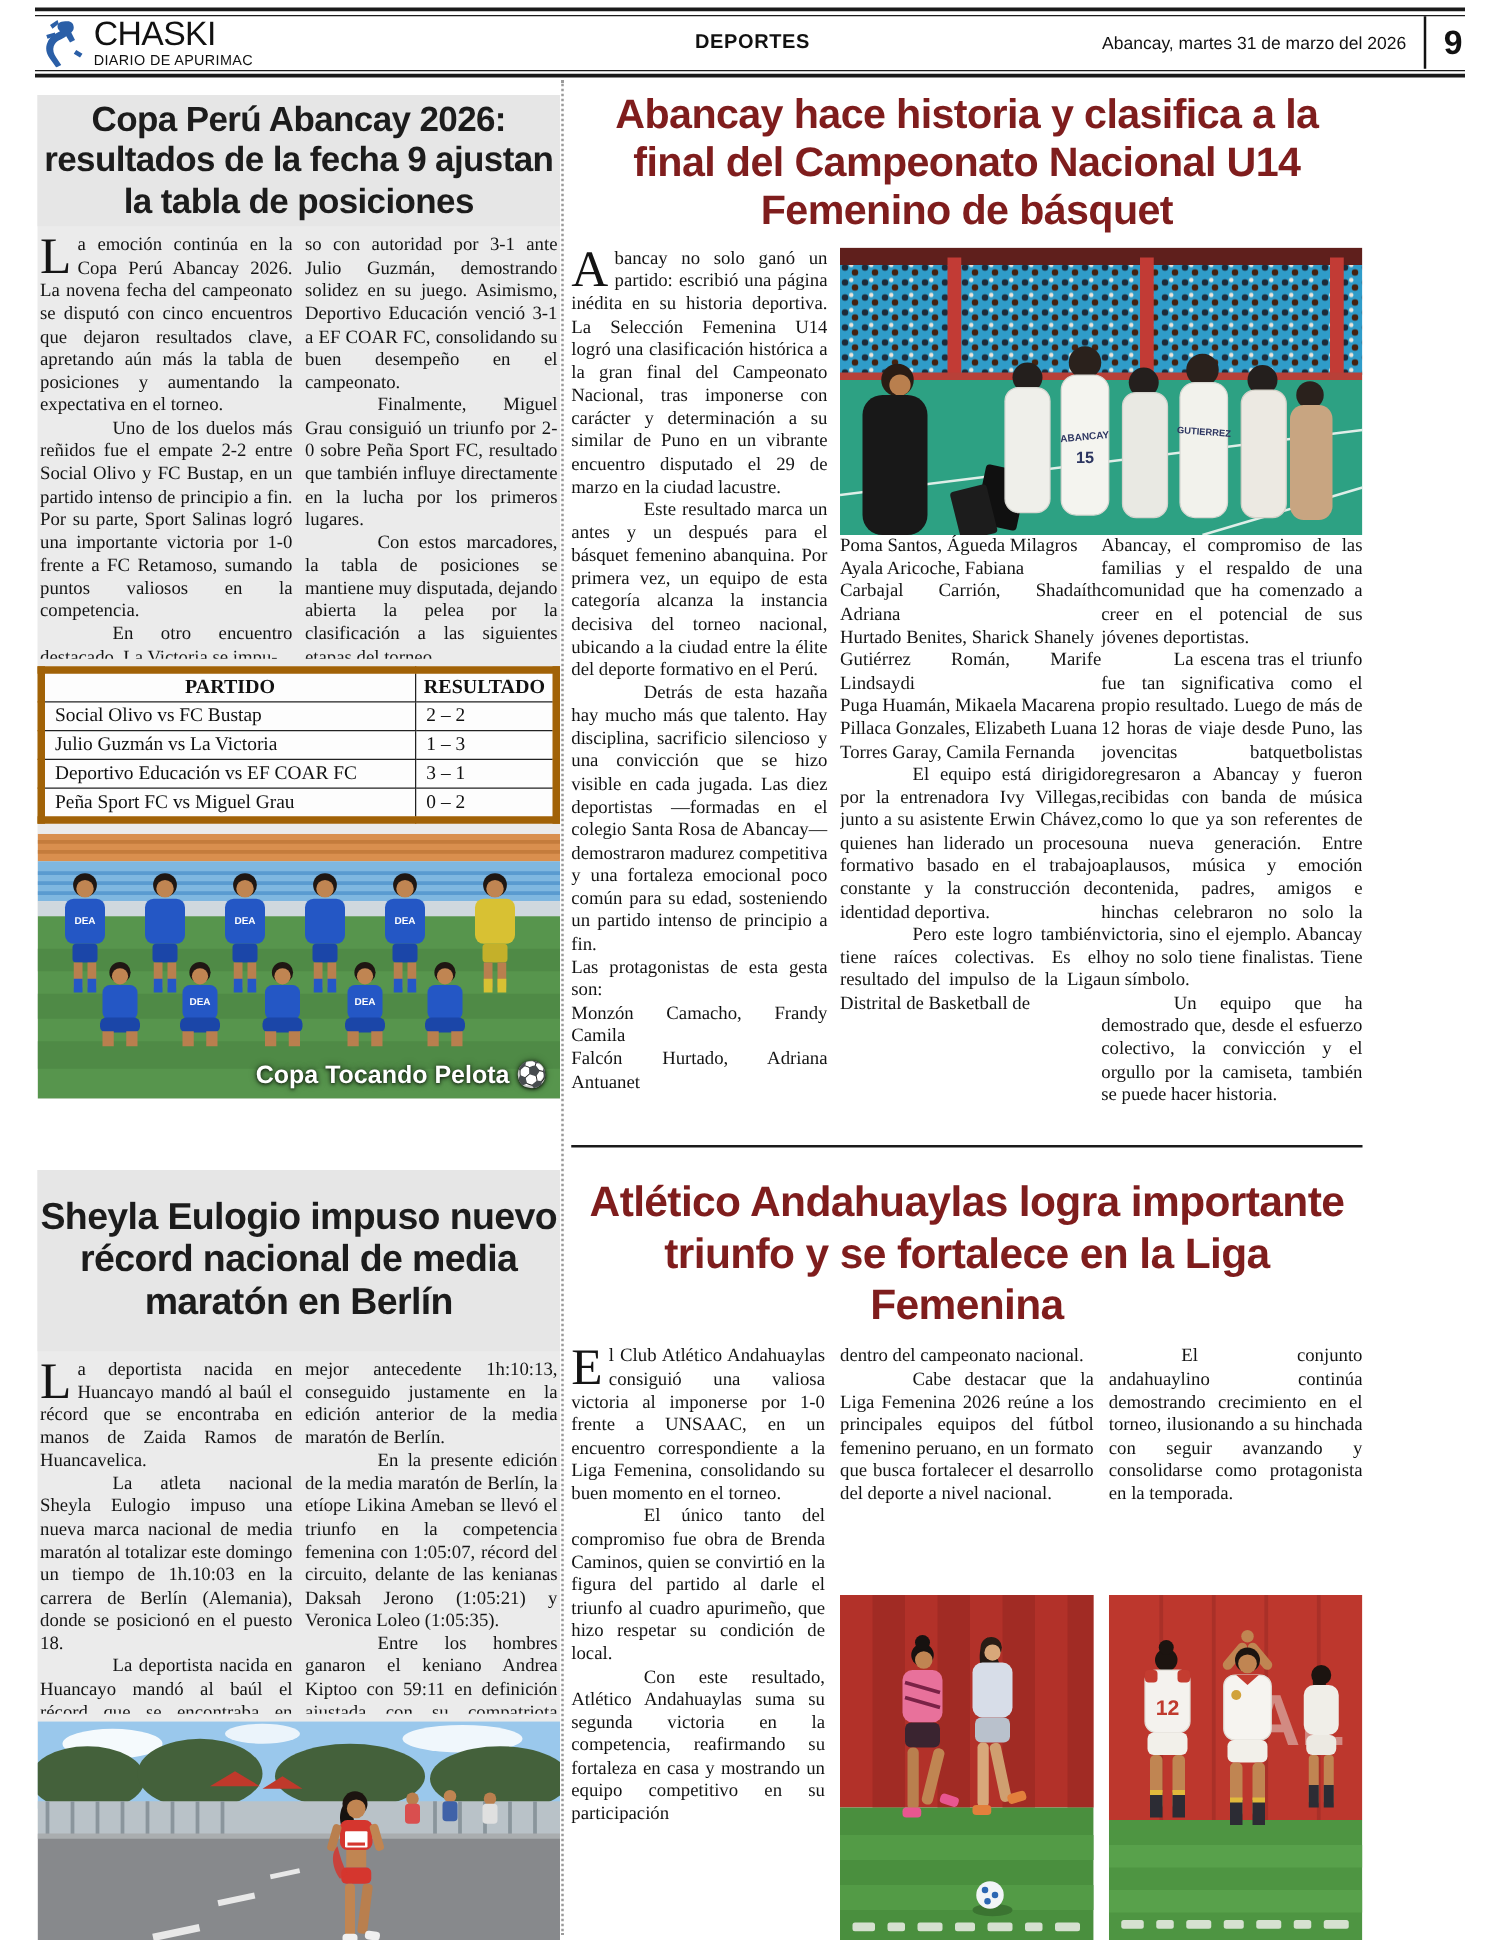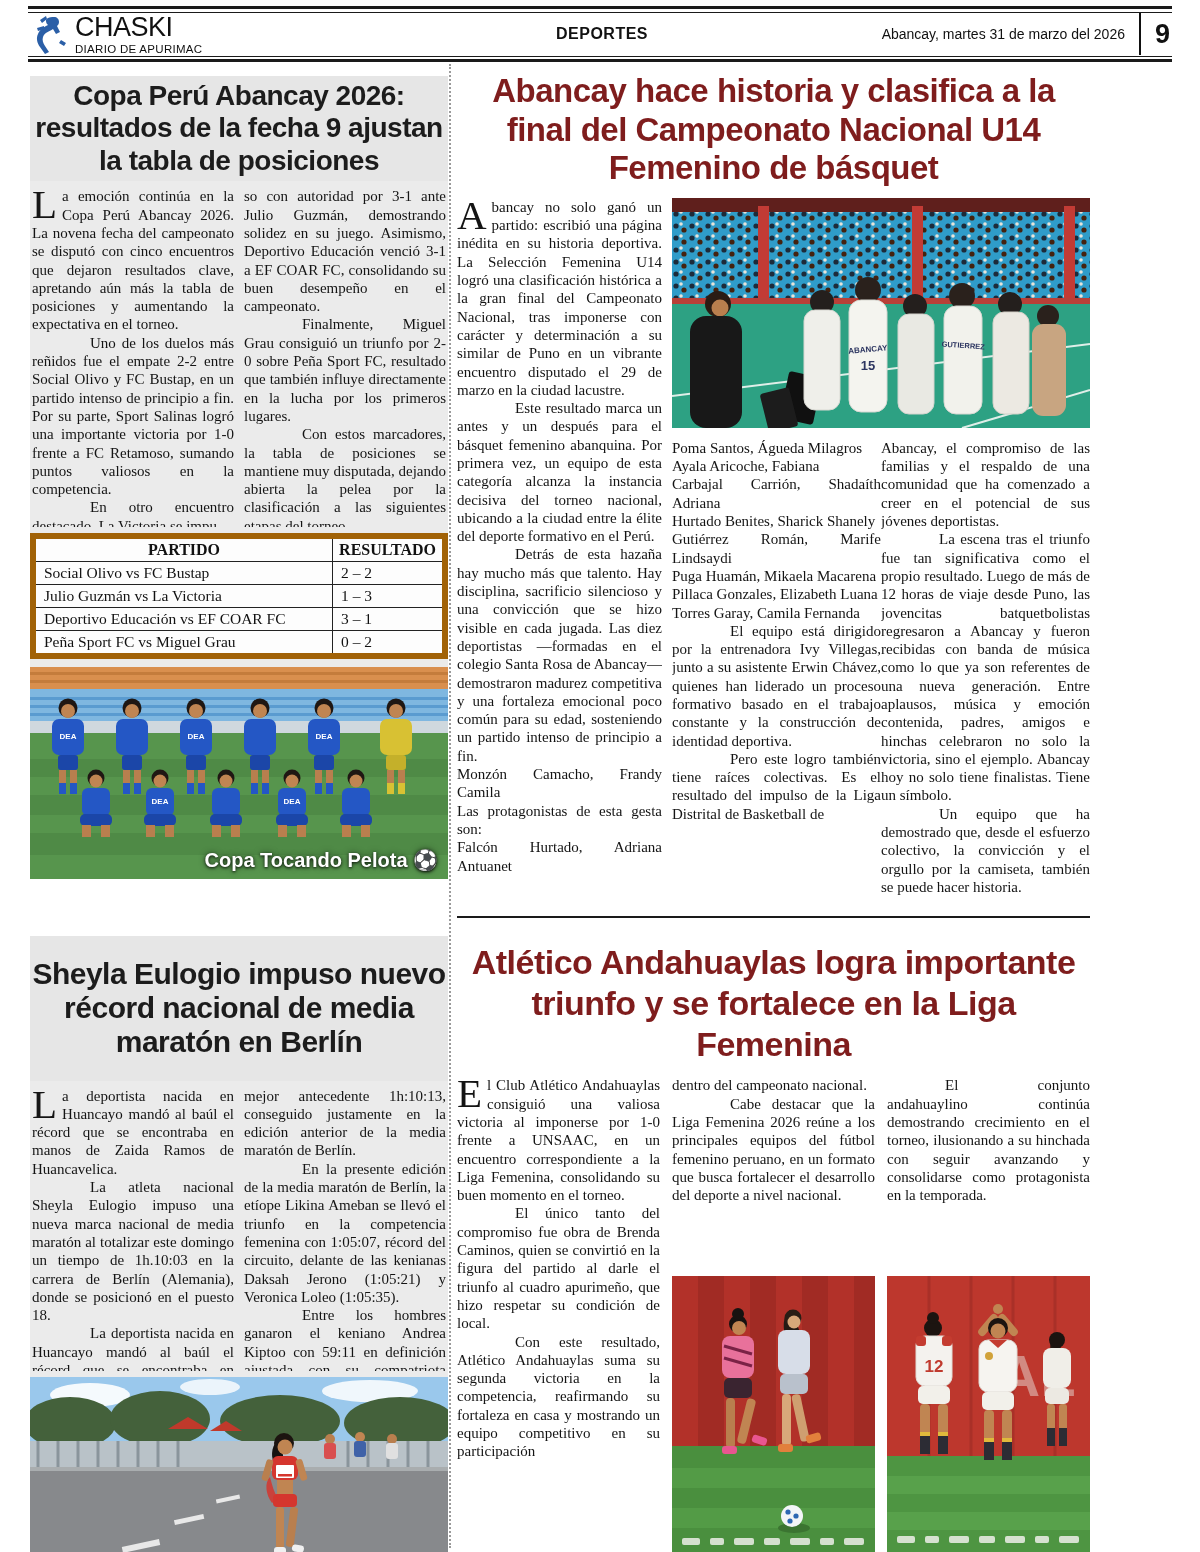--- a/index.html
+++ b/index.html
@@ -52,21 +52,21 @@
   .photo-caption { position:absolute; right:10px; bottom:8px; line-height:1.1;
     font-family:"Liberation Sans",sans-serif; font-weight:bold; font-size:20px; color:#fff;
     text-shadow:0 1px 3px rgba(0,0,0,.85), 0 0 6px rgba(0,0,0,.5); }
   
   .basquet { position:absolute; left:457px; top:72px; width:633px; }
   .basquet .title-white { font-size:33px; line-height:1.17; }
   .bq-content { display:flex; gap:10px; margin-top:10px; }
   .bq-col1 { width:207px; height:707px; }
   .bq-right { flex:1; }
   .bq-right figure.photo { height:230px; }
-  .bq-cols { display:flex; margin-top:11px; height:468px; }
+  .bq-cols { display:flex; margin-top:0; height:468px; }
   .bq-cols .col { flex:1; }
   
   .sheyla { position:absolute; left:30px; top:936px; width:418px; background:#ebebeb; }
   .sheyla .title-grey { font-size:30px; line-height:1.14; padding:21px 2px; }
   .sheyla .body2col { height:290px; }
   .sheyla figure.photo { margin-top:6px; height:210px; }
   
   .atletico { position:absolute; left:457px; top:926px; width:633px; }
   .atletico .title-white { font-size:34px; line-height:1.2;margin-top:16px; }
   .at-cols { display:flex; gap:12px; margin-top:12px; height:478px; }
@@ -204,22 +204,22 @@
     </figure>
   </section>
 
   <section class="basquet">
     <h1 class="title-white">Abancay hace historia y clasifica a la final del Campeonato Nacional U14 Femenino de básquet</h1>
     <div class="bq-content">
       <div class="col bq-col1">
         <p><span class="dropcap">A</span><span>bancay no solo ganó un partido: escribió una página inédita en su historia deportiva. La Selección Femenina U14 logró una clasificación histórica a la gran final del Campeonato Nacional, tras imponerse con carácter y determinación a su similar de Puno en un vibrante encuentro disputado el 29 de marzo en la ciudad lacustre.</span></p>
         <p class="ind">Este resultado marca un antes y un después para el básquet femenino abanquina. Por primera vez, un equipo de esta categoría alcanza la instancia decisiva del torneo nacional, ubicando a la ciudad entre la élite del deporte formativo en el Perú.</p>
         <p class="ind">Detrás de esta hazaña hay mucho más que talento. Hay disciplina, sacrificio silencioso y una convicción que se hizo visible en cada jugada. Las diez deportistas —formadas en el colegio Santa Rosa de Abancay— demostraron madurez competitiva y una fortaleza emocional poco común para su edad, sosteniendo un partido intenso de principio a fin.</p>
+        <p>Las protagonistas de esta gesta son:</p>
         <p>Monzón Camacho, Frandy Camila</p>
-        <p>Las protagonistas de esta gesta son:</p>
         <p>Falcón Hurtado, Adriana Antuanet</p>
       </div>
       <div class="bq-right">
         <figure class="photo">
           <svg width="418" height="230" viewBox="0 0 418 230">
             <defs>
               <pattern id="crowd" width="16" height="12" patternUnits="userSpaceOnUse">
                 <rect width="16" height="12" fill="#2f9cc9"></rect>
                 <circle cx="4" cy="4" r="2.6" fill="#1d2b3a"></circle>
                 <circle cx="12" cy="8" r="2.6" fill="#44220f"></circle>

